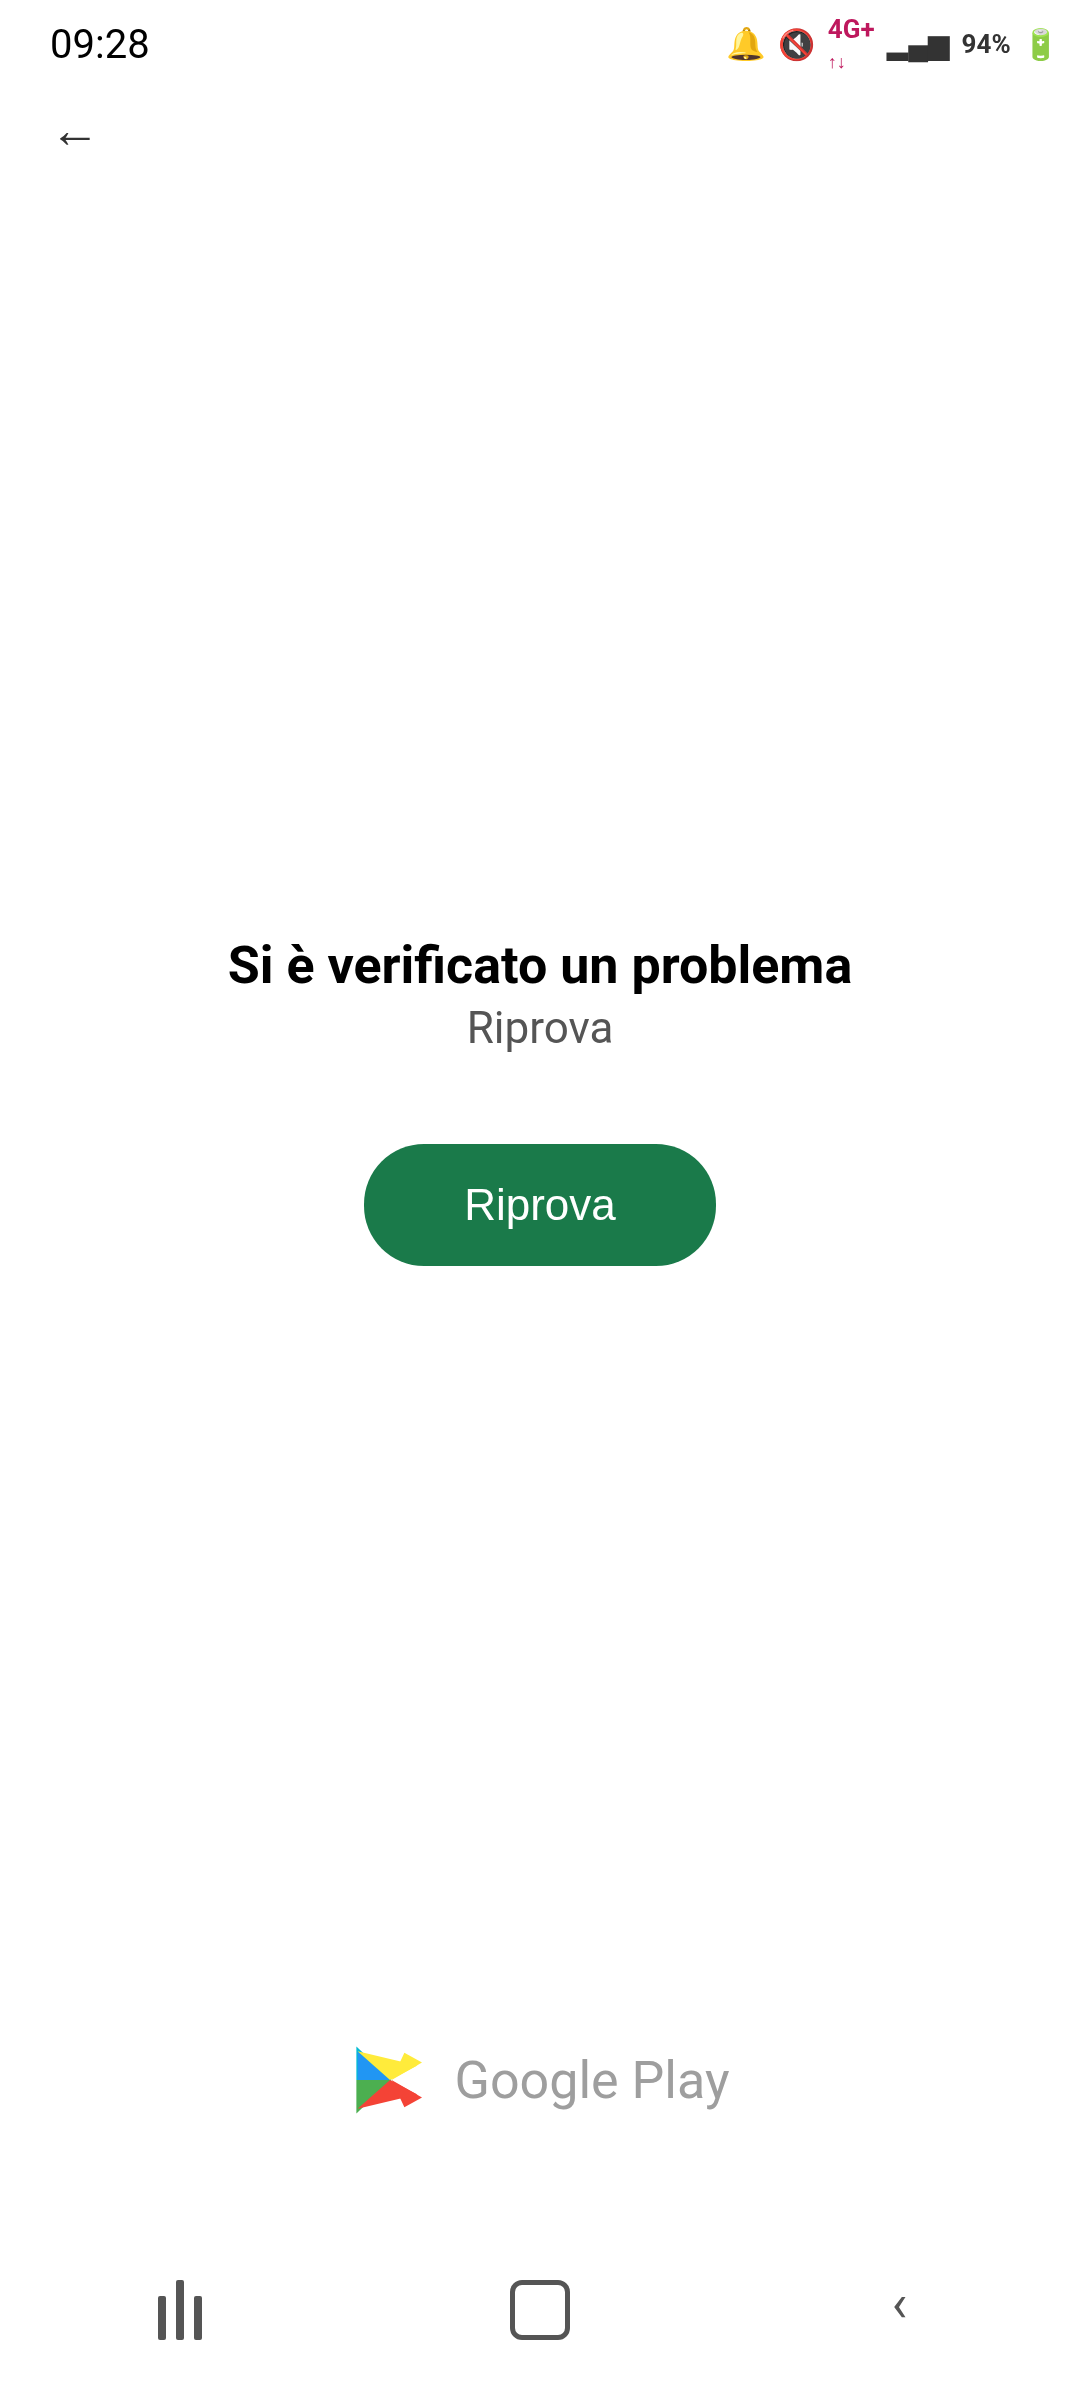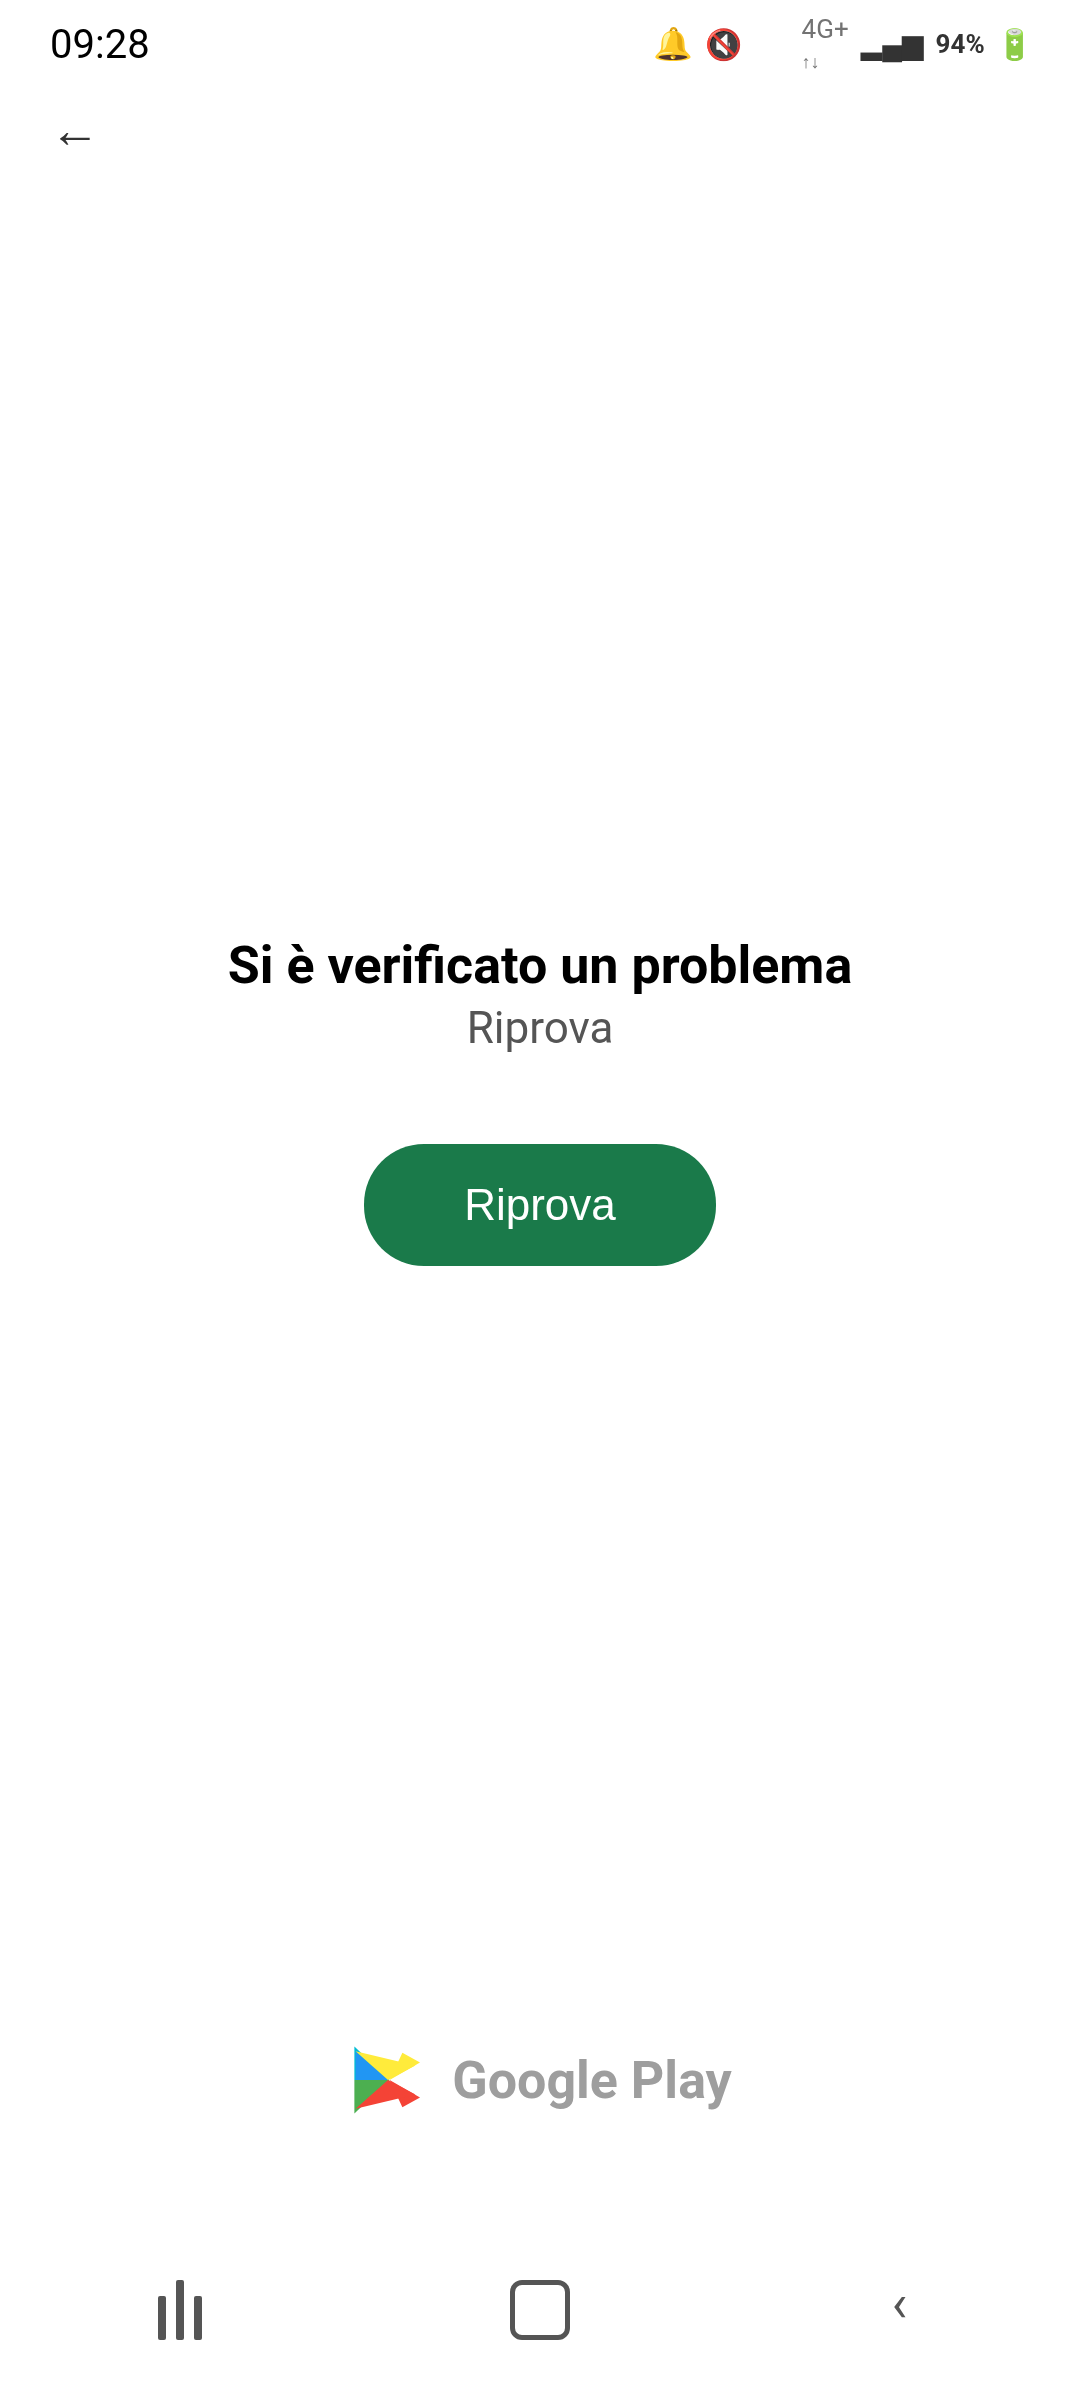--- a/index.html
+++ b/index.html
@@ -16,21 +16,21 @@
       font-family: 'Roboto', Arial, sans-serif;
       overflow: hidden;
       position: relative;
     }
 
     
     .status-bar {
       display: flex;
       justify-content: space-between;
       align-items: center;
-      padding: 18px 46px 10px 50px;
+      padding: 18px 20px 10px 50px;
       height: 80px;
     }
 
     .status-time {
       font-size: 40px;
       font-weight: 400;
       color: #000;
     }
 
     .status-icons {
@@ -132,21 +132,21 @@
       gap: 24px;
     }
 
     .play-logo {
       width: 80px;
       height: 80px;
     }
 
     .google-play-text {
       font-size: 52px;
-      font-weight: 700;
+      font-weight: 400;
       color: #9e9e9e;
     }
 
     
     .nav-bar {
       position: absolute;
       bottom: 0;
       left: 0;
       right: 0;
       height: 180px;
@@ -202,21 +202,21 @@
 <body>
 
 <div class="status-bar">
   <span class="status-time">09:28</span>
   <div class="status-icons">
 
     <span class="status-icon">🔔</span>
 
     <span class="status-icon" style="font-size:30px;">🔇</span>
 
-    <span class="status-icon" style="font-size:26px; font-weight:normal; color:#737373;margin-left:47px;">4G+<br><span style="font-size:18px;">↑↓</span></span>
+    <span class="status-icon" style="font-size:26px; font-weight:bold; color:#be185d;">4G+<br><span style="font-size:18px;">↑↓</span></span>
 
     <span class="status-icon" style="font-size:28px;">▂▄▆</span>
 
     <span class="battery-text">94%</span>
     <span class="status-icon" style="font-size:30px;">🔋</span>
   </div>
 </div>
 
 <div class="top-nav">
   <div class="back-button">

